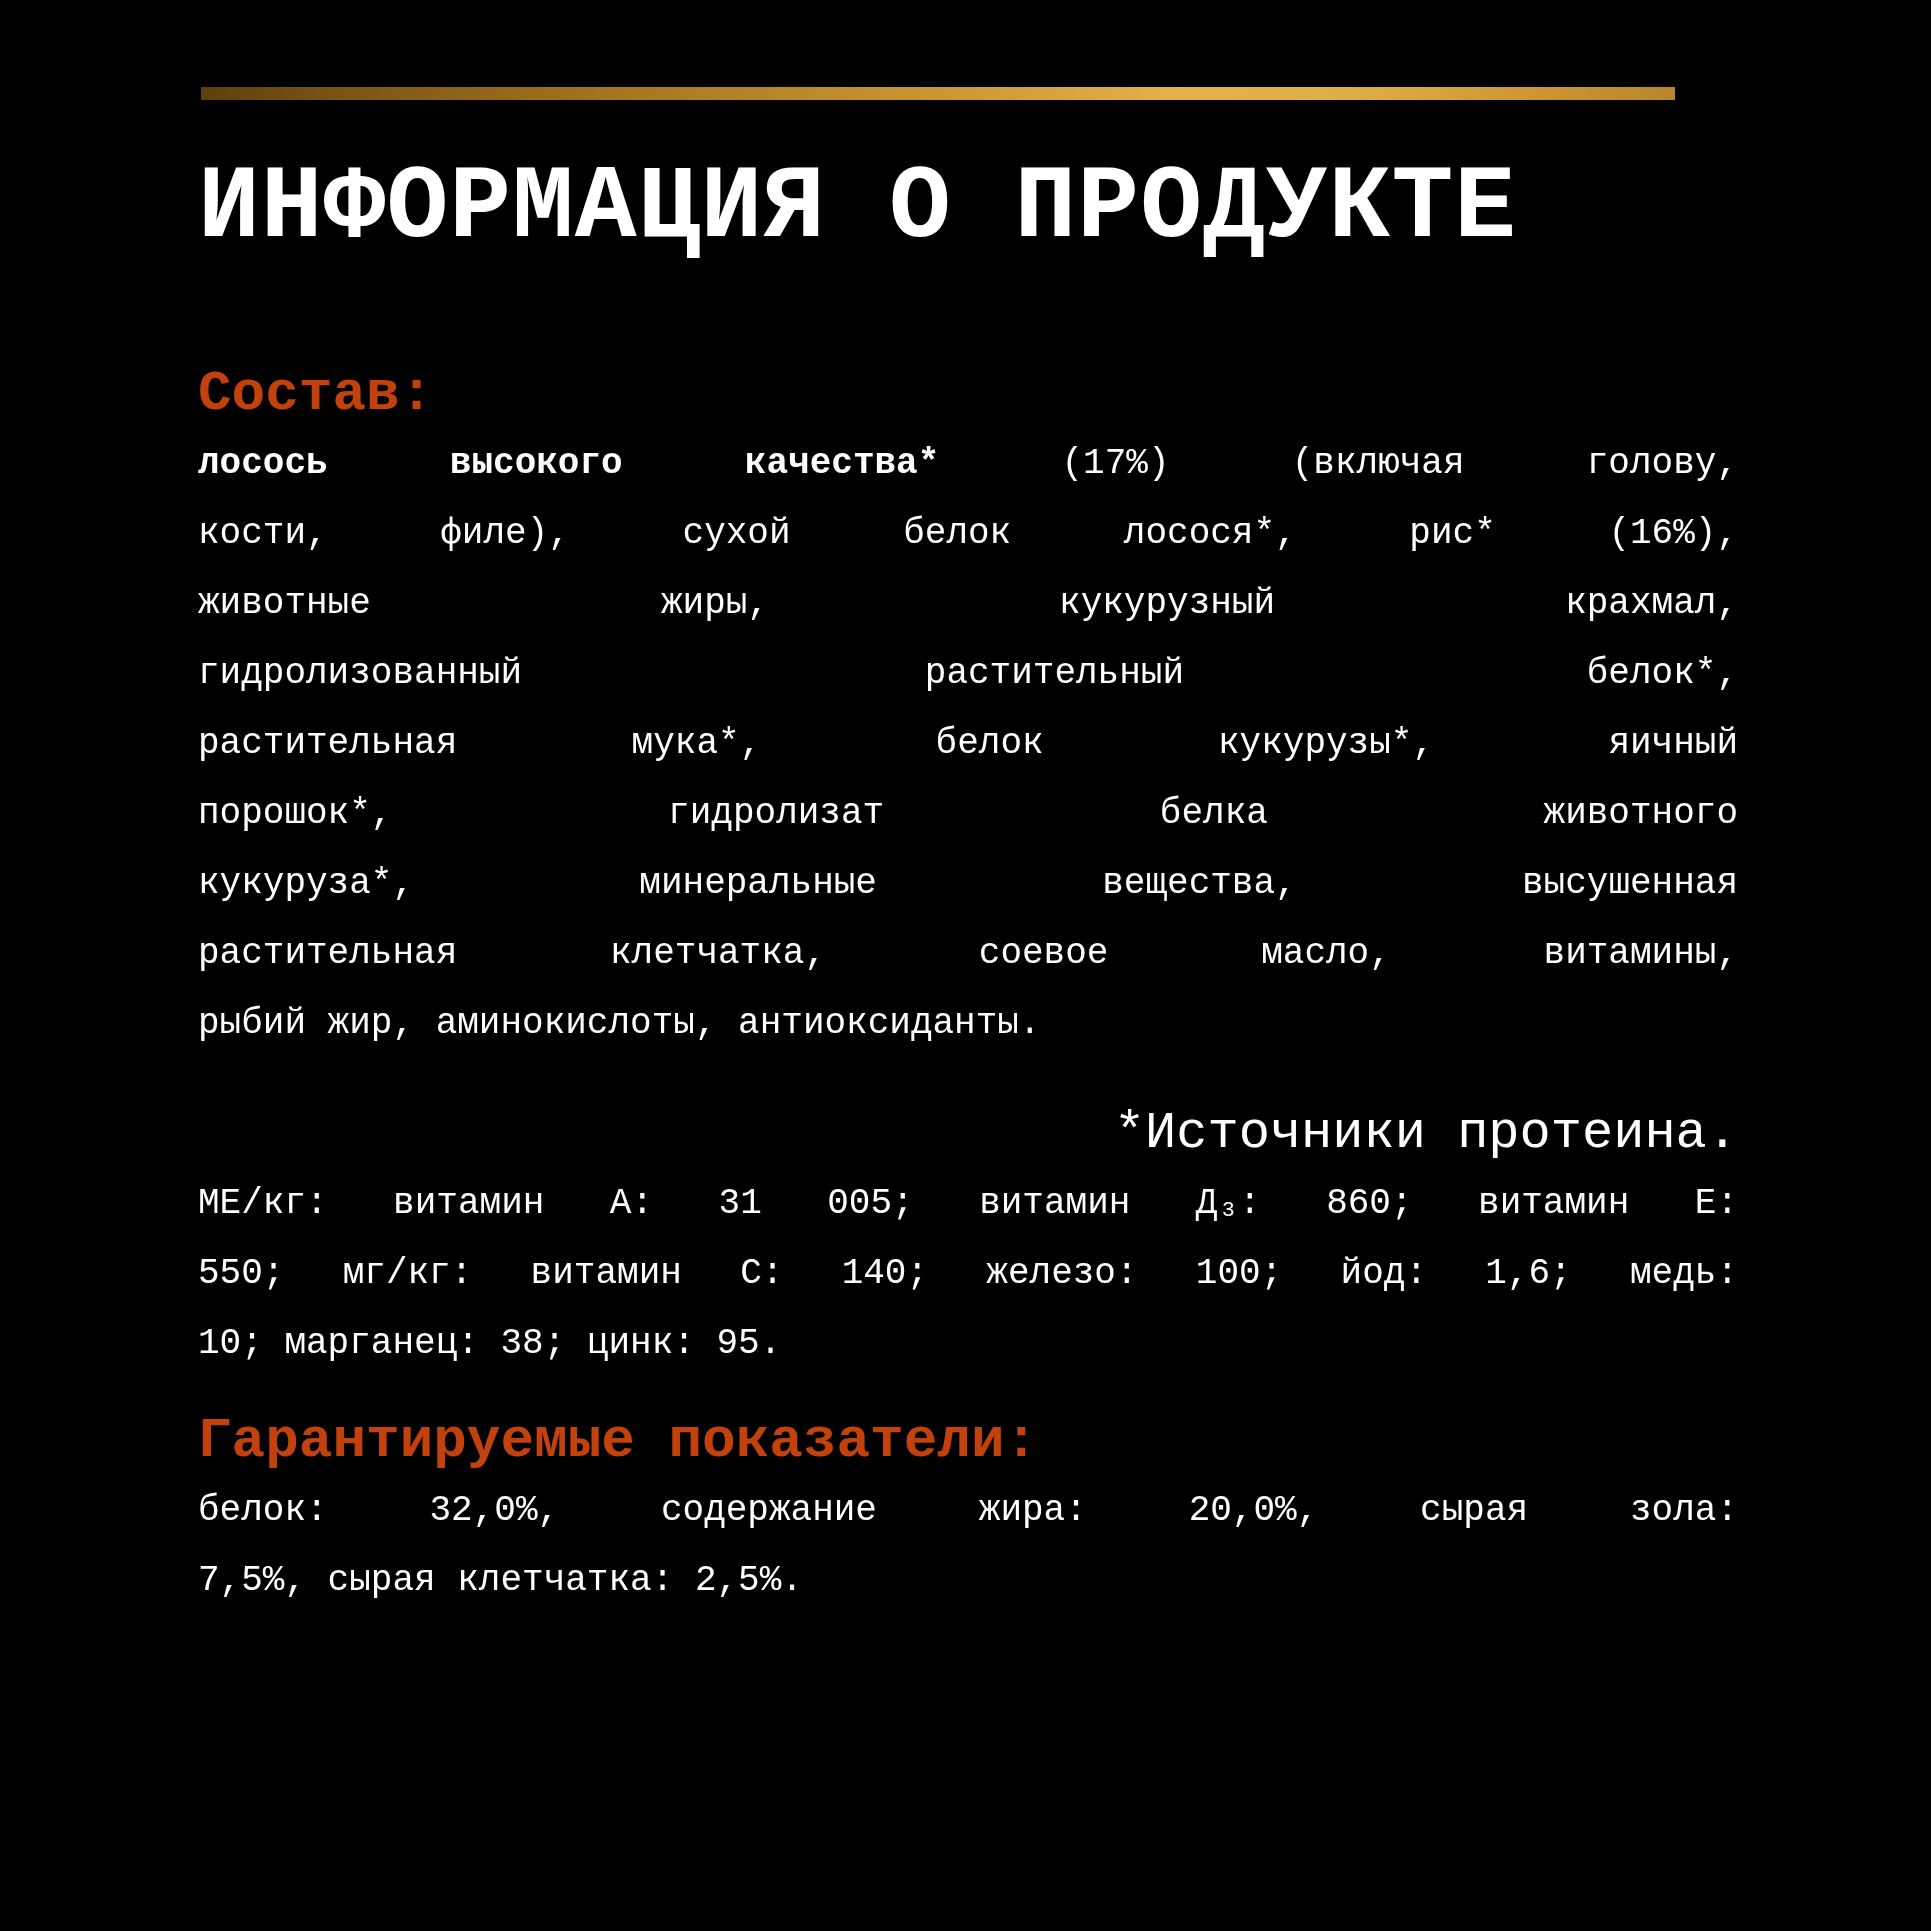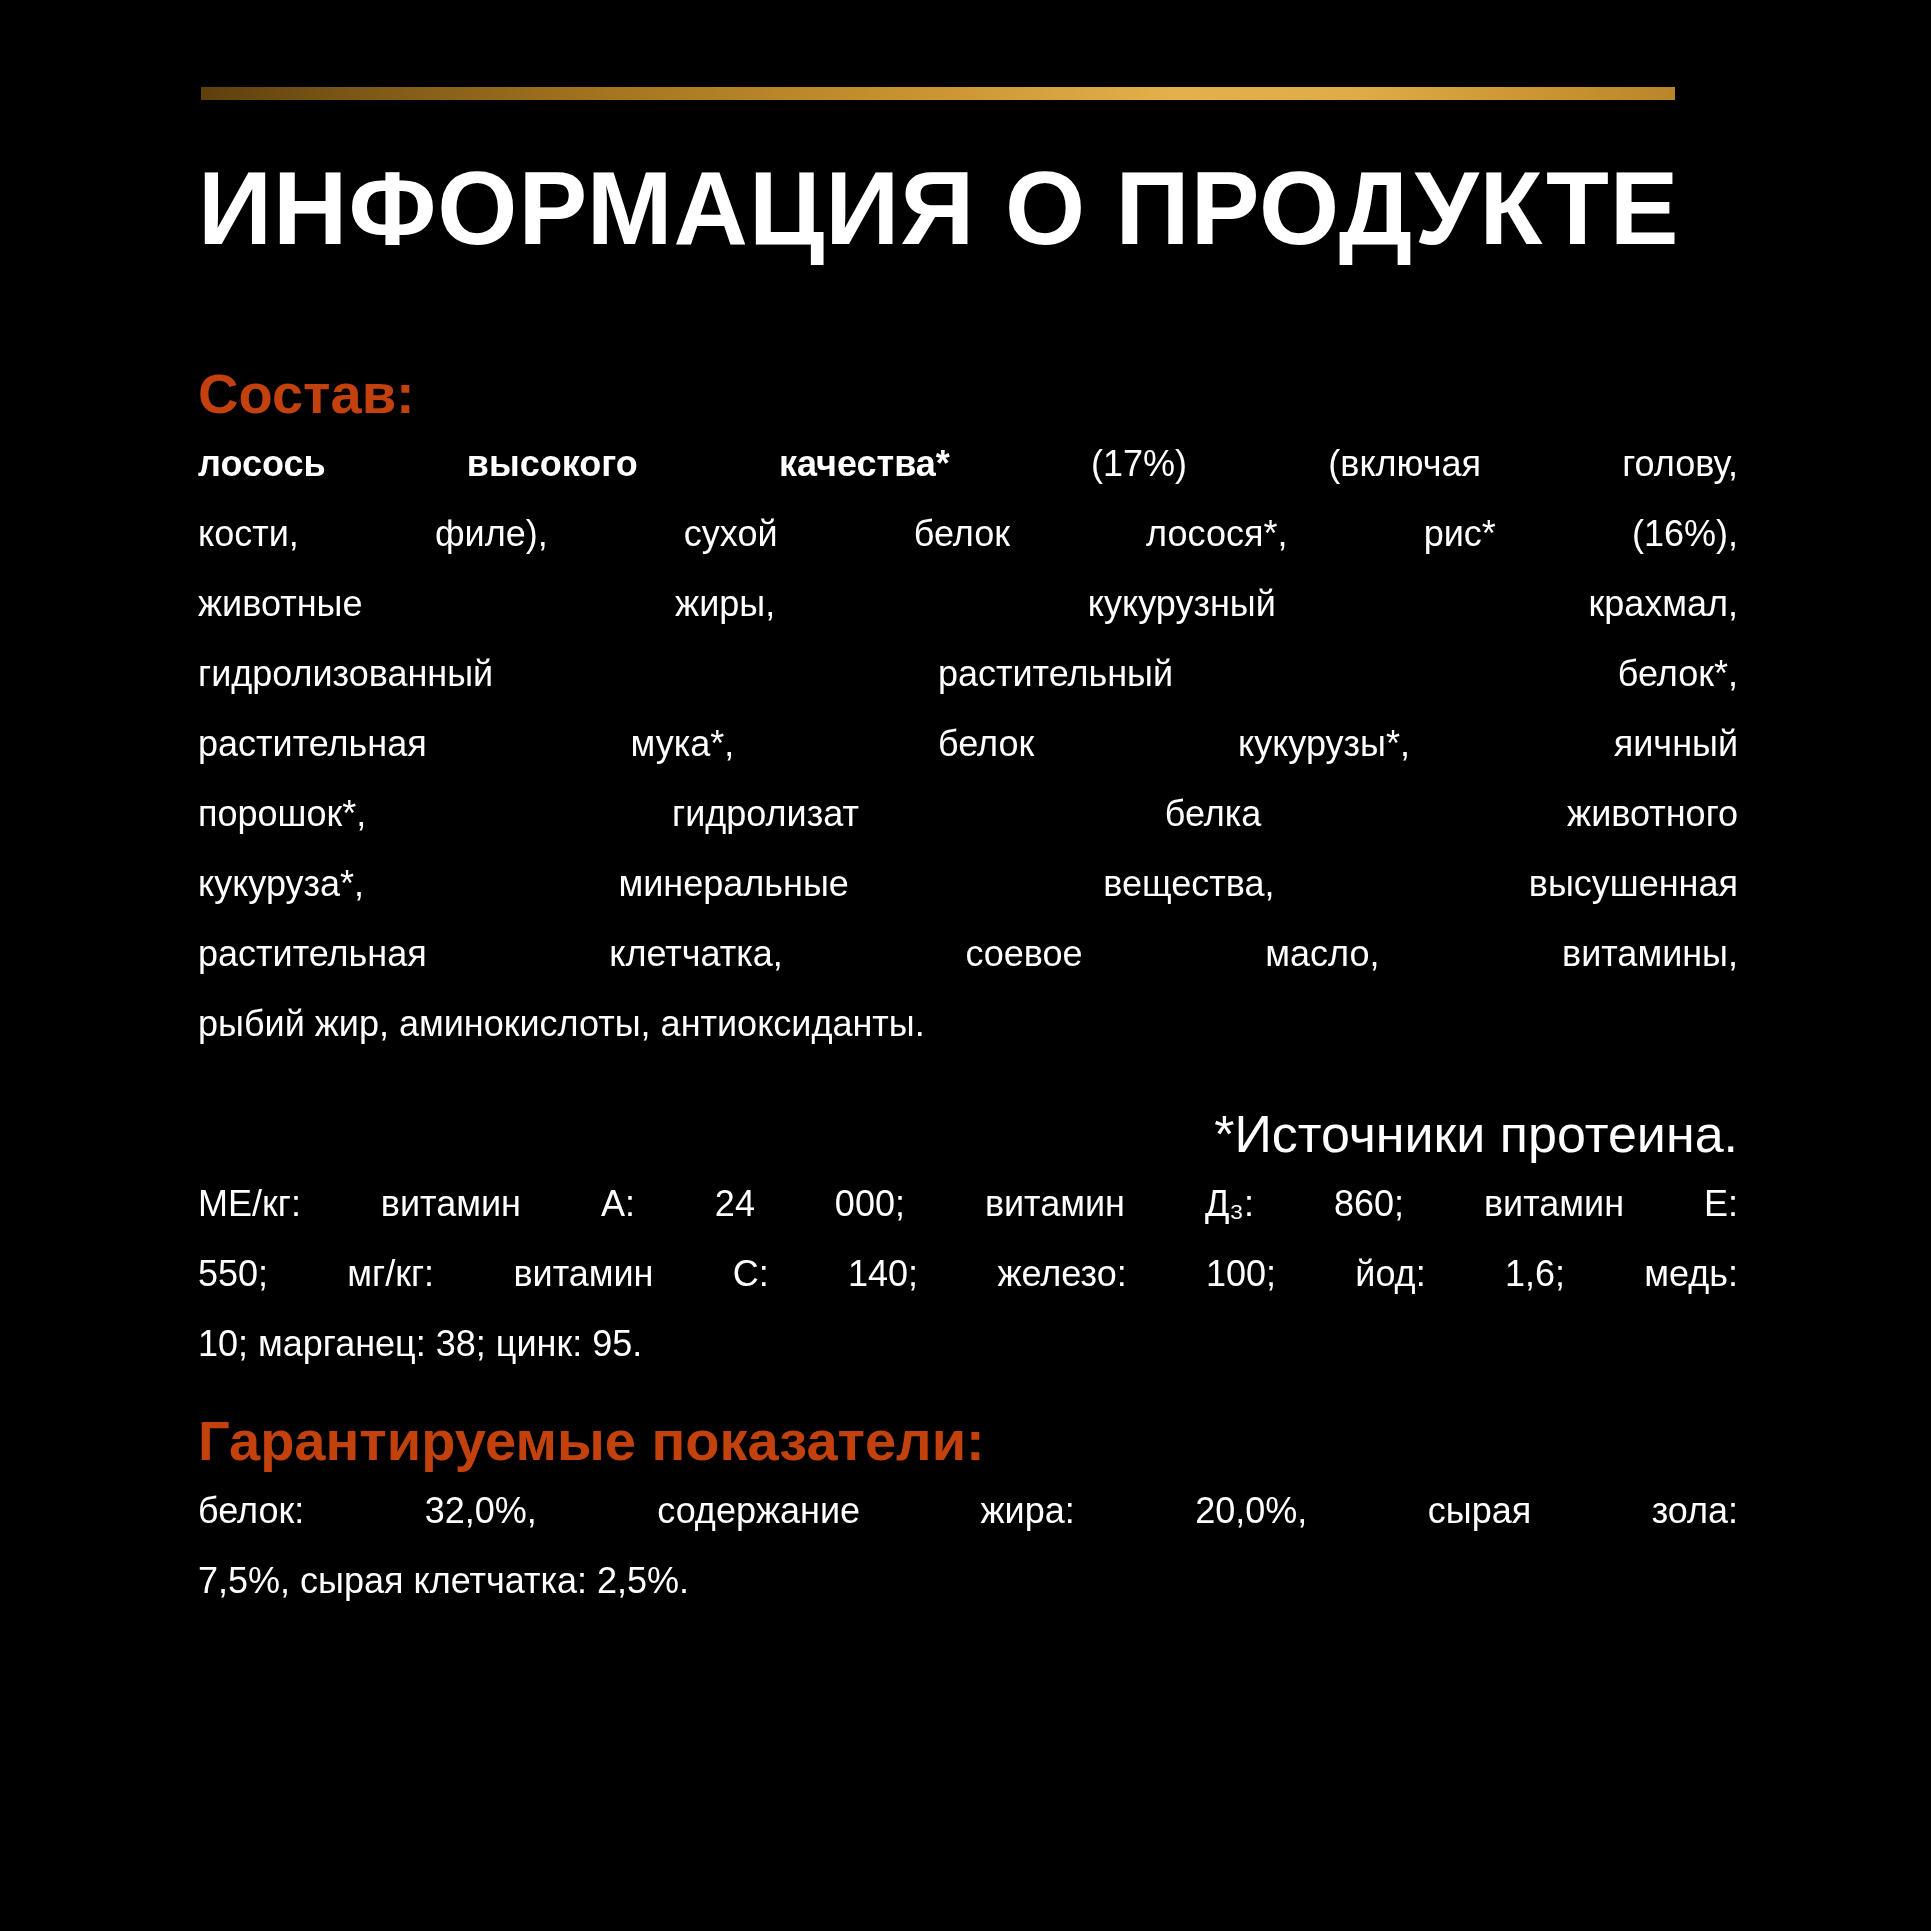--- a/index.html
+++ b/index.html
@@ -6,21 +6,21 @@
     margin: 0;
     padding: 0;
     background: #000000;
   }
   .page {
     position: relative;
     width: 1931px;
     height: 1931px;
     background: #000000;
     overflow: hidden;
-    font-family: Liberation Sans, sans-serif;
+    font-family: Liberation Mono, monospace;
   }
   .gold-bar {
     position: absolute;
     left: 201px;
     top: 87px;
     width: 1474px;
     height: 12.6px;
     background: linear-gradient(90deg,
       #5e3f0d 0%,
       #7b5616 10%,
@@ -99,21 +99,21 @@
           <div class="pline">кукуруза*, минеральные вещества, высушенная</div>
           <div class="pline">растительная клетчатка, соевое масло, витамины,</div>
           <div class="pline last">рыбий жир, аминокислоты, антиоксиданты.</div>
         </div>
     </section>
 
     <p class="note">*Источники протеина.</p>
 
     <section>
       <div>
-          <div class="pline">МЕ/кг: витамин А: 24 000; витамин Д₃: 860; витамин Е:</div>
+          <div class="pline">МЕ/кг: витамин А: 31 005; витамин Д₃: 860; витамин Е:</div>
           <div class="pline">550; мг/кг: витамин С: 140; железо: 100; йод: 1,6; медь:</div>
           <div class="pline last">10; марганец: 38; цинк: 95.</div>
         </div>
     </section>
 
     <section>
       <h2 class="heading heading-guaranteed">Гарантируемые показатели:</h2>
       <div>
           <div class="pline">белок: 32,0%, содержание жира: 20,0%, сырая зола:</div>
           <div class="pline last">7,5%, сырая клетчатка: 2,5%.</div>

